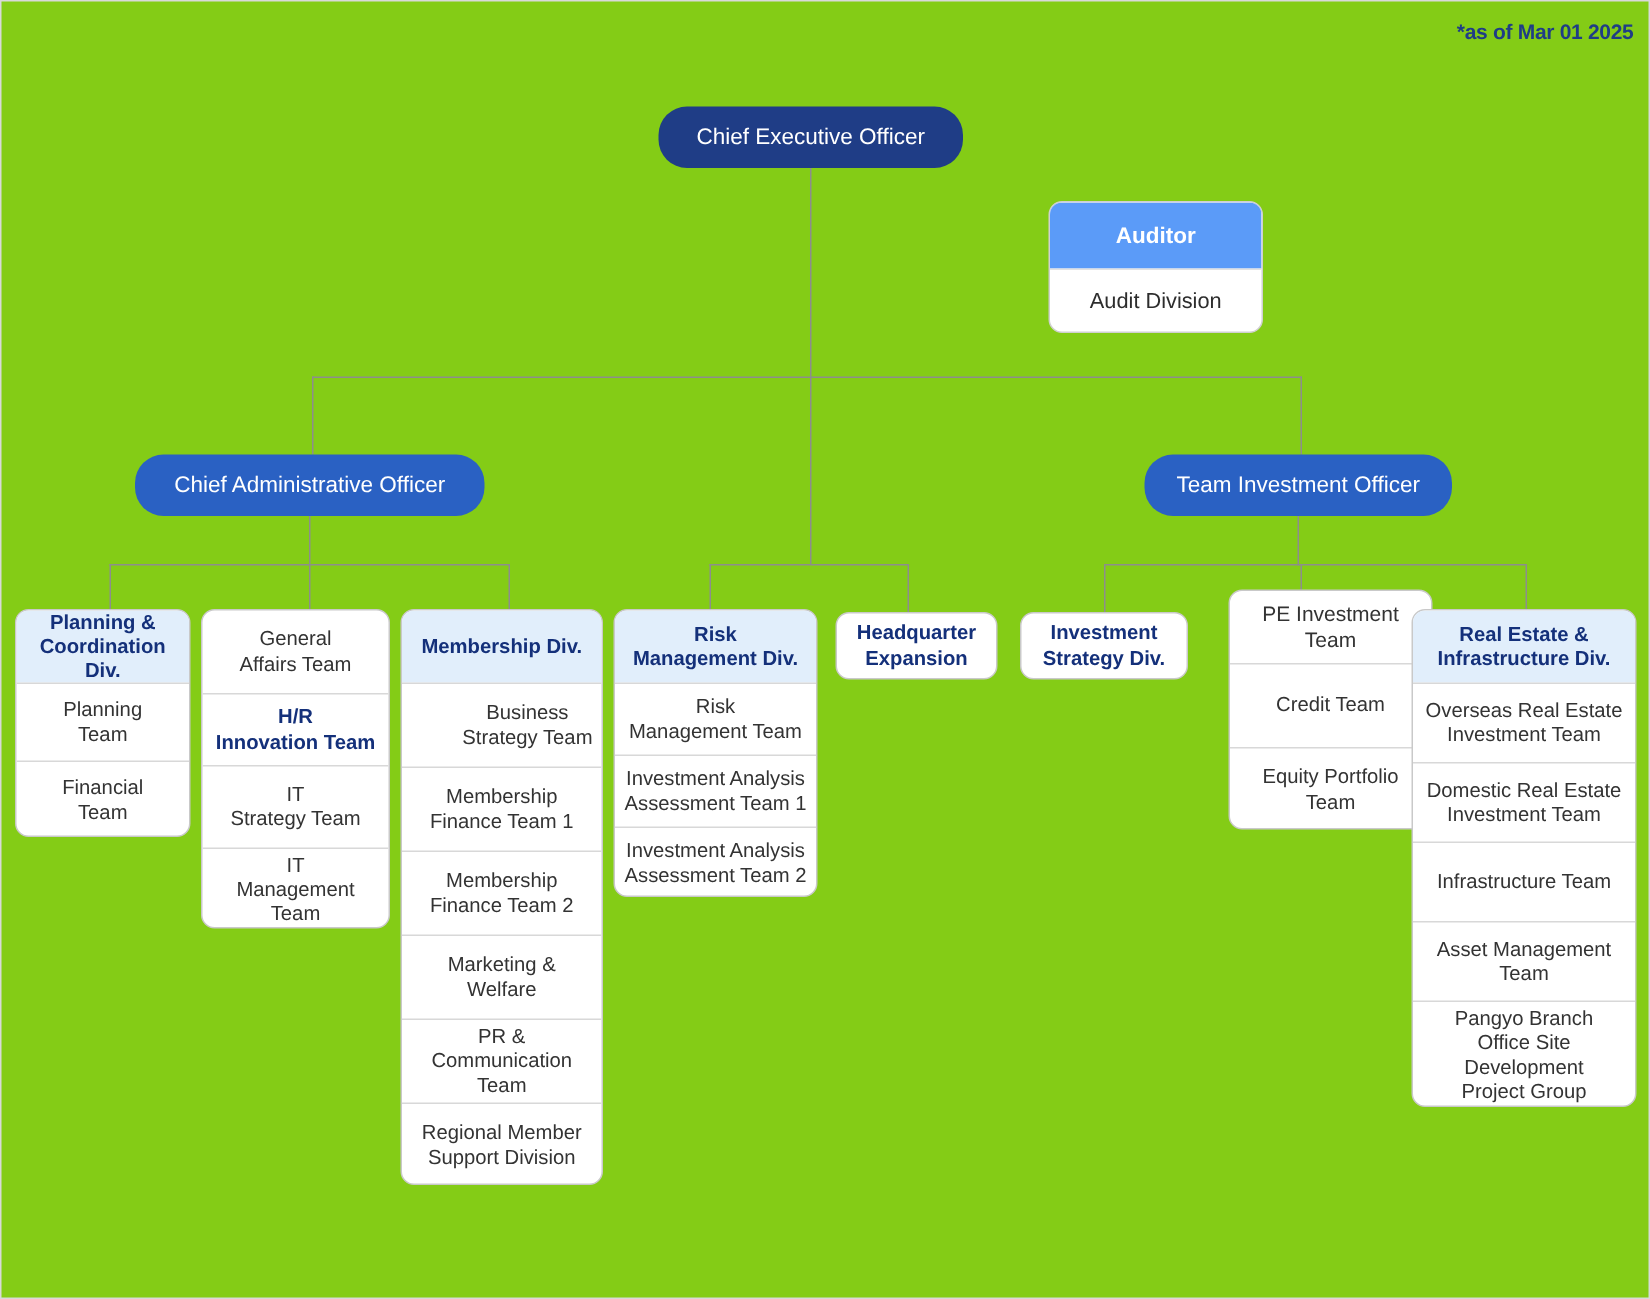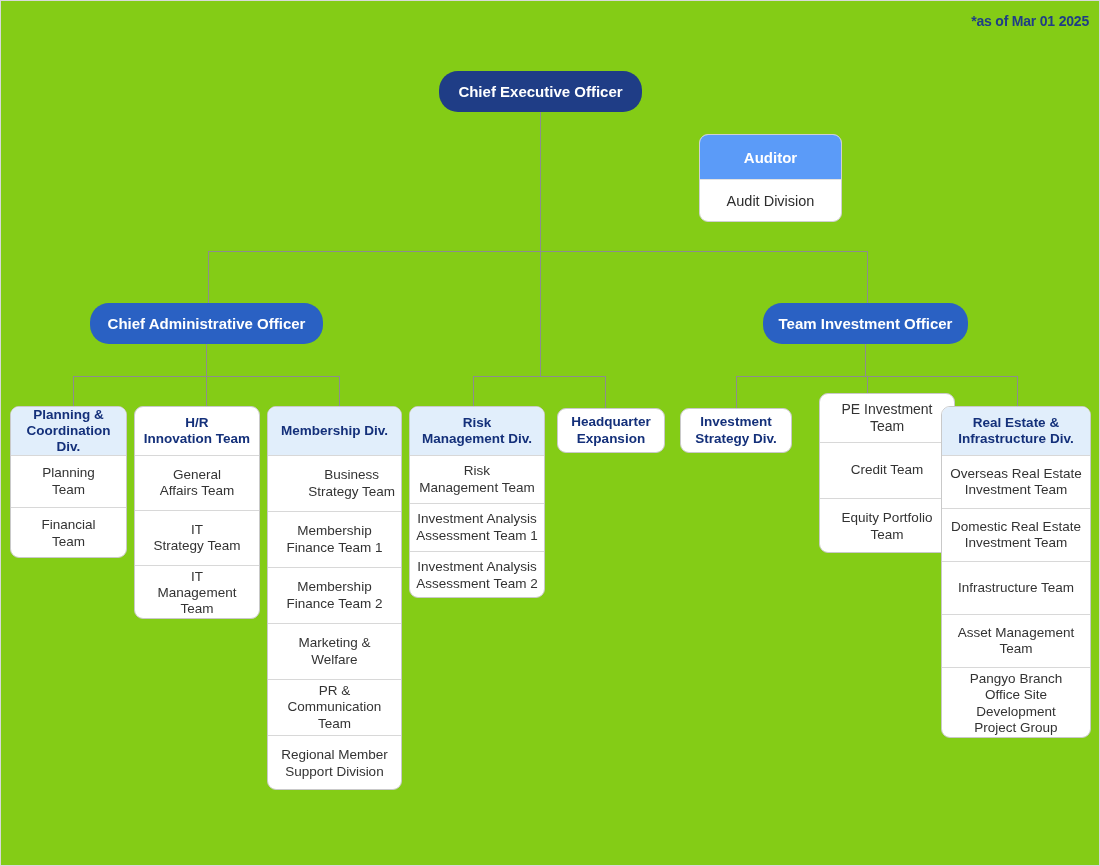--- a/index.html
+++ b/index.html
@@ -41,21 +41,21 @@
   .hline { height: 1px; }
 
   
   .pill {
     position: absolute;
     display: flex;
     align-items: center;
     justify-content: center;
     border-radius: 19px;
     color: #ffffff;
-    font-weight: bold;
+    font-weight: normal;
     text-align: center;
     box-sizing: border-box;
     line-height: 1.15;
   }
   .pill-ceo {
     background: #1f3d86;
     font-size: 15px;
   }
   .pill-officer {
     background: #2a61c3;
@@ -204,25 +204,25 @@
           <span>Planning &amp;<br>Coordination Div.</span>
         </div>
         <div class="cell cell-item" style="height: 52px;">
           <span>Planning<br>Team</span>
         </div>
         <div class="cell cell-item" style="height: 52px;">
           <span>Financial<br>Team</span>
         </div>
       </div>
       <div class="stack" style="left: 133px; top: 405px; width: 126px; height: 213px;">
+        <div class="cell cell-item" style="height: 55px;">
+          <span>General<br>Affairs Team</span>
+        </div>
         <div class="cell cell-head" style="height: 48px;">
           <span>H/R<br>Innovation Team</span>
-        </div>
-        <div class="cell cell-item" style="height: 55px;">
-          <span>General<br>Affairs Team</span>
         </div>
         <div class="cell cell-item" style="height: 55px;">
           <span>IT<br>Strategy Team</span>
         </div>
         <div class="cell cell-item" style="height: 55px;">
           <span>IT<br>Management Team</span>
         </div>
       </div>
       <div class="stack" style="left: 266px; top: 405px; width: 135px; height: 384px;">
         <div class="cell cell-head tinted" style="height: 48px;">

